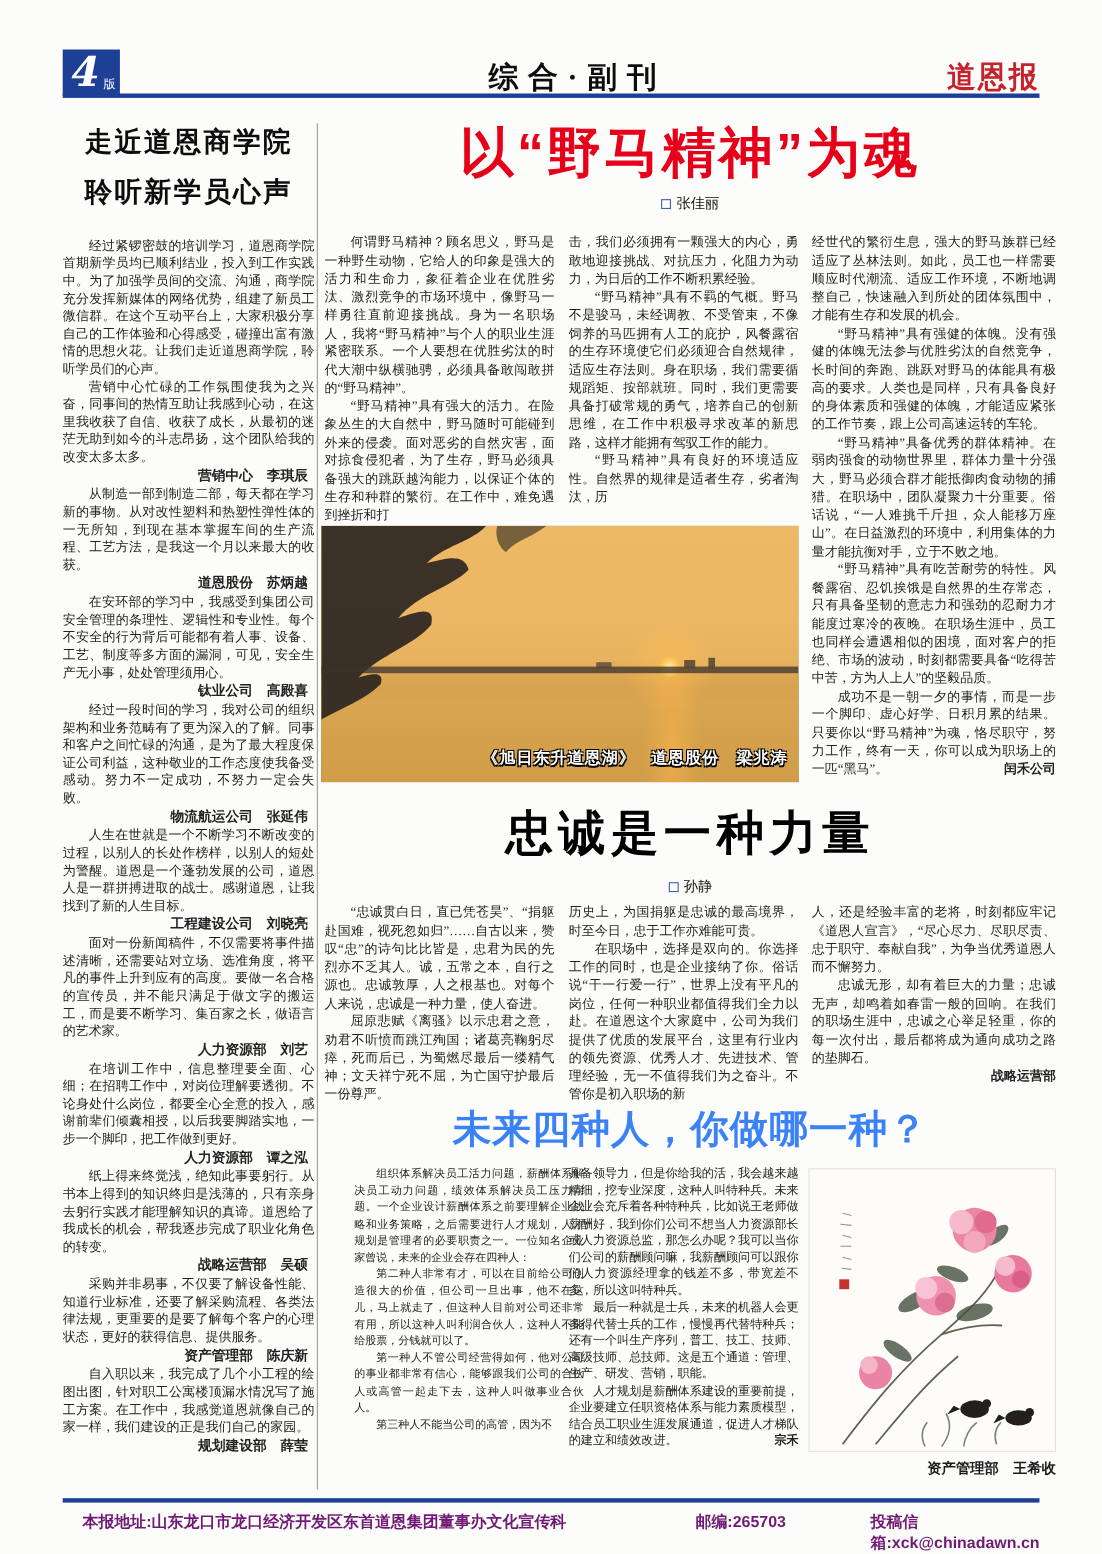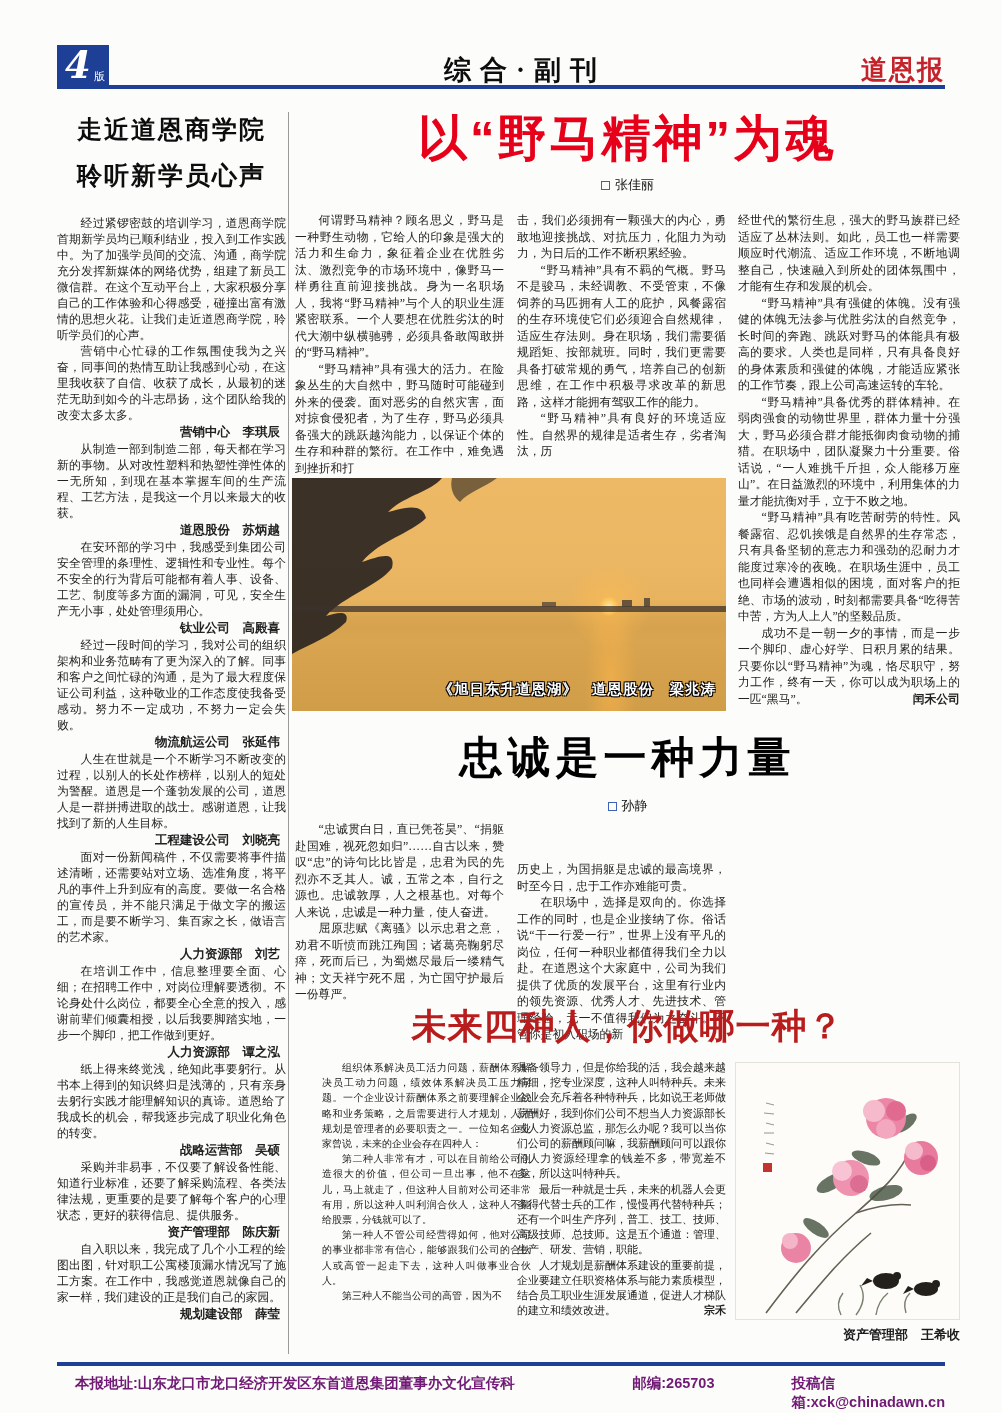--- a/index.html
+++ b/index.html
@@ -60,25 +60,25 @@
   .photo svg.tree{ position:absolute; left:0; top:0; }
   .photo .caption{ position:absolute; right:10px; bottom:12px; color:#fff; font-weight:bold;
     font-family:"Liberation Sans",sans-serif; font-size:14.5px; letter-spacing:1px;
     text-shadow:-1px -1px 0 #000,1px -1px 0 #000,-1px 1px 0 #000,1px 1px 0 #000; }
   .photo .caption .credit{ margin-left:14px;margin-top:42px; }
 
   .a2-title{ position:absolute; top:629px; left:0; right:0; text-align:center;
     font-family:"Liberation Sans",sans-serif; font-weight:bold; font-size:43px; color:#000000; letter-spacing:5px; }
   .a2-author{ top:697px; }
   .a2-c1{ left:0;    top:721px; width:209px; height:202px; }
-  .a2-c2{ left:222px; top:721px; width:209px; height:202px;margin-top:40px; }
+  .a2-c2{ left:222px; top:721px; width:209px; height:202px; }
   .a2-c3{ left:443px; top:721px; width:222px; height:202px; }
 
   .a3-title{ position:absolute; top:903px; left:0; right:0; text-align:center;
-    font-family:"Liberation Sans",sans-serif; font-weight:bold; font-size:35px; color:#b91c1c; letter-spacing:1px; }
+    font-family:"Liberation Sans",sans-serif; font-weight:bold; font-size:35px; color:#3b82f6; letter-spacing:1px; }
   .a3-c1{ left:0;    top:960px; width:209px; height:296px; font-size:10px; line-height:15.2px;margin-left:27px; }
   .a3-c2{ left:222px; top:960px; width:209px; height:296px; font-size:11px; line-height:15.2px; }
 
   .painting{ position:absolute; left:440px; top:962px; width:225px; height:258px;
     background:#fdfcf8; border:1px solid #e4e2da; overflow:hidden; }
   .painting-credit{ position:absolute; left:440px; top:1226px; width:225px; text-align:right;
     font-weight:bold; font-family:"Liberation Sans",sans-serif; font-size:13px; }
 
   .ft-rule{ position:absolute; left:57px; top:1362px; width:888px; height:4px; background:#1e3f96; }
   .footer{ position:absolute; left:75px; top:1374px; width:870px; display:flex;
@@ -171,20 +171,27 @@
     <span class="sq"></span><span>孙静</span>
   </div>
   <div class="col a2-c1">
     <p>“忠诚贯白日，直已凭苍昊”、“捐躯赴国难，视死忽如归”……自古以来，赞叹“忠”的诗句比比皆是，忠君为民的先烈亦不乏其人。诚，五常之本，自行之源也。忠诚敦厚，人之根基也。对每个人来说，忠诚是一种力量，使人奋进。</p>
     <p>屈原悲赋《离骚》以示忠君之意，劝君不听愤而跳江殉国；诸葛亮鞠躬尽瘁，死而后已，为蜀燃尽最后一缕精气神；文天祥宁死不屈，为亡国守护最后一份尊严。</p>
   </div>
   <div class="col a2-c2">
     <p class="cont">历史上，为国捐躯是忠诚的最高境界，时至今日，忠于工作亦难能可贵。</p>
     <p>在职场中，选择是双向的。你选择工作的同时，也是企业接纳了你。俗话说“干一行爱一行”，世界上没有平凡的岗位，任何一种职业都值得我们全力以赴。在道恩这个大家庭中，公司为我们提供了优质的发展平台，这里有行业内的领先资源、优秀人才、先进技术、管理经验，无一不值得我们为之奋斗。不管你是初入职场的新</p>
   </div>
+  <div class="col a2-c3">
+    <p class="cont">人，还是经验丰富的老将，时刻都应牢记《道恩人宣言》，“尽心尽力、尽职尽责、忠于职守、奉献自我”，为争当优秀道恩人而不懈努力。</p>
+    <p>忠诚无形，却有着巨大的力量；忠诚无声，却鸣着如春雷一般的回响。在我们的职场生涯中，忠诚之心举足轻重，你的每一次付出，最后都将成为通向成功之路的垫脚石。</p>
+    <p>
+        <span class="signoff">战略运营部</span>
+      </p>
+  </div>
 
   <div class="a3-title">未来四种人，你做哪一种？</div>
   <div class="col a3-c1">
     <p>组织体系解决员工活力问题，薪酬体系解决员工动力问题，绩效体系解决员工压力问题。一个企业设计薪酬体系之前要理解企业战略和业务策略，之后需要进行人才规划，人才规划是管理者的必要职责之一。一位知名企业家曾说，未来的企业会存在四种人：</p>
     <p>第二种人非常有才，可以在目前给公司创造很大的价值，但公司一旦出事，他不在这儿，马上就走了，但这种人目前对公司还非常有用，所以这种人叫利润合伙人，这种人不能给股票，分钱就可以了。</p>
     <p>第一种人不管公司经营得如何，他对公司的事业都非常有信心，能够跟我们公司的合伙人或高管一起走下去，这种人叫做事业合伙人。</p>
     <p>第三种人不能当公司的高管，因为不</p>
   </div>
   <div class="col a3-c2">
     <p class="cont">具备领导力，但是你给我的活，我会越来越精细，挖专业深度，这种人叫特种兵。未来企业会充斥着各种特种兵，比如说王老师做薪酬好，我到你们公司不想当人力资源部长或人力资源总监，那怎么办呢？我可以当你们公司的薪酬顾问嘛，我薪酬顾问可以跟你们人力资源经理拿的钱差不多，带宽差不多，所以这叫特种兵。</p>

